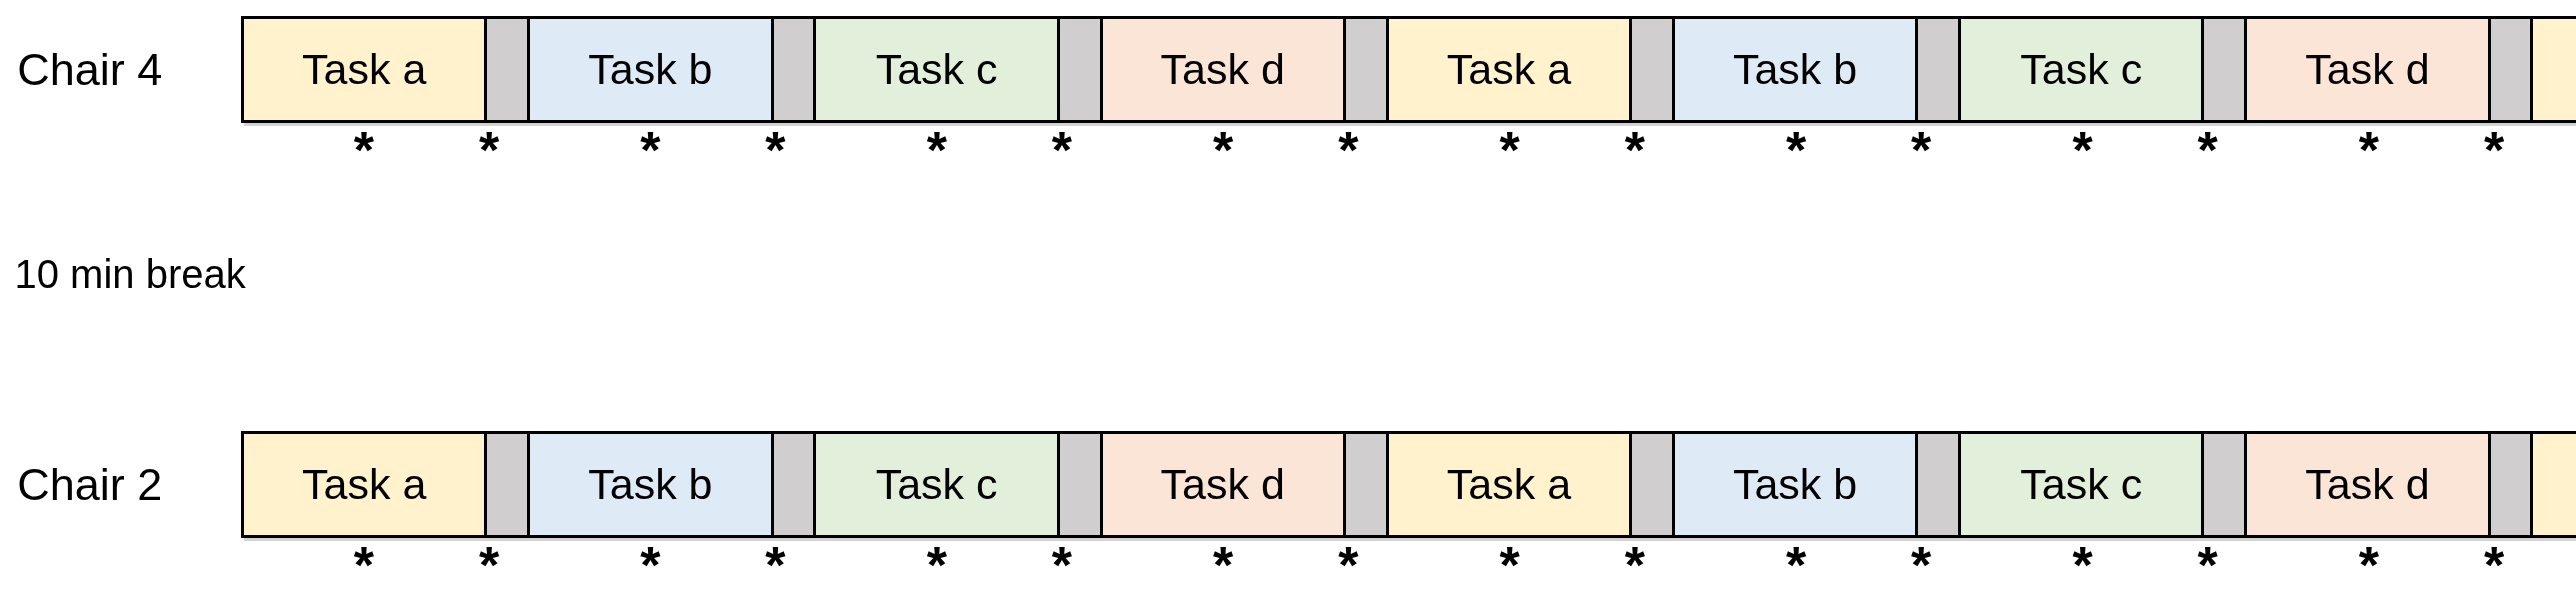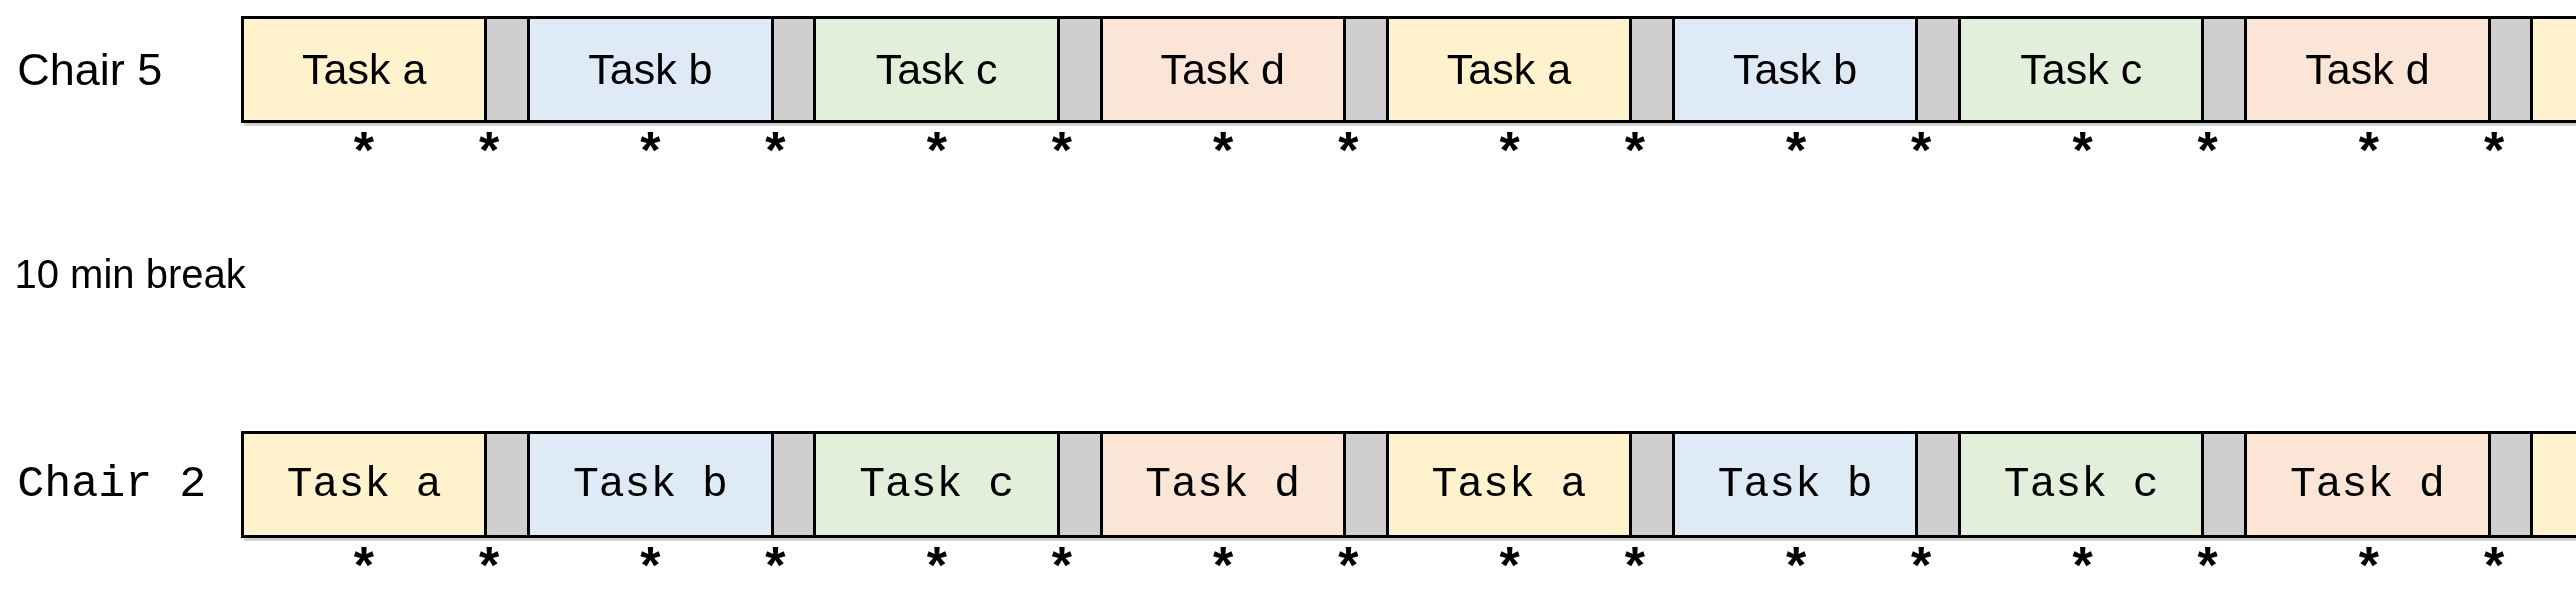--- a/index.html
+++ b/index.html
@@ -30,21 +30,21 @@
     left: 241px;
     right: 0;
     display: flex;
     border: 3.6px solid #000;
     border-right: none;
     box-sizing: border-box;
     box-shadow: 2.9px 2.9px 0 rgba(0,0,0,0.18);
     background: #0f766e;
   }
   .row1 .bar, .row1 .row-label { top: 16px;  height: 107px; }
-  .row2 .bar, .row2 .row-label { top: 431px; height: 107px; font-family: Liberation Mono, monospace; }
+  .row2 .bar, .row2 .row-label { top: 431px; height: 107px; }
 
   .block {
     box-sizing: border-box;
     border-right: 3.6px solid #000;
     display: flex;
     align-items: center;
     justify-content: center;
     min-width: 0;
     overflow: hidden;
   }
@@ -90,21 +90,21 @@
     line-height: 1.2;
     white-space: nowrap;
   }
 </style>
 </head>
 <body>
 
 <div class="canvas">
 
   <section class="chair-row row1">
-    <div class="row-label">Chair 5</div>
+    <div class="row-label">Chair 4</div>
     <div class="bar">
         <div class="block seg-task" style="background: rgb(255, 242, 204);">
           <span class="task-label">Task a</span>
         </div>
         <div class="block seg-gap" style="background: rgb(208, 206, 206);"></div>
         <div class="block seg-task" style="background: rgb(222, 235, 247);">
           <span class="task-label">Task b</span>
         </div>
         <div class="block seg-gap" style="background: rgb(208, 206, 206);"></div>
         <div class="block seg-task" style="background: rgb(226, 239, 218);">

